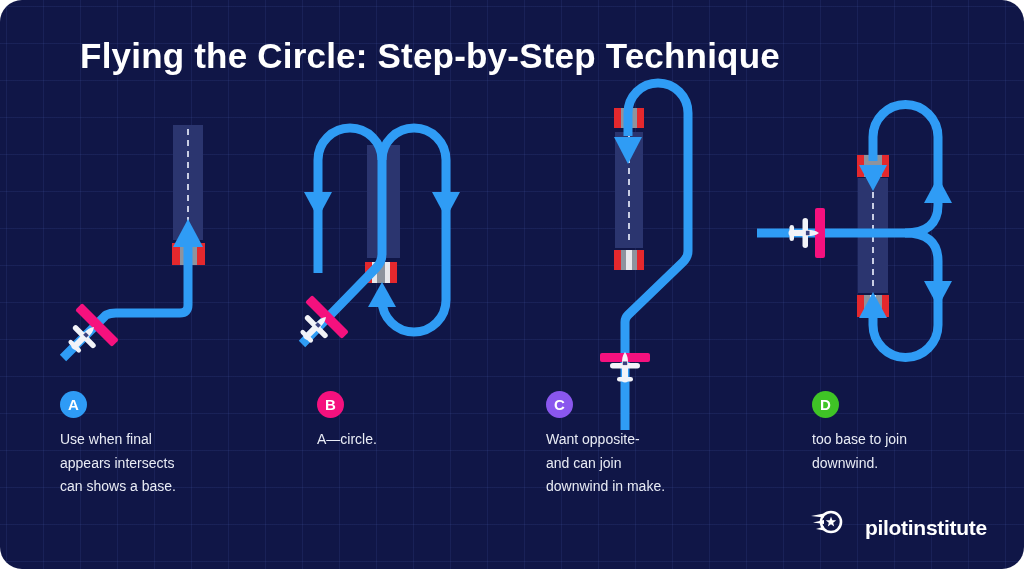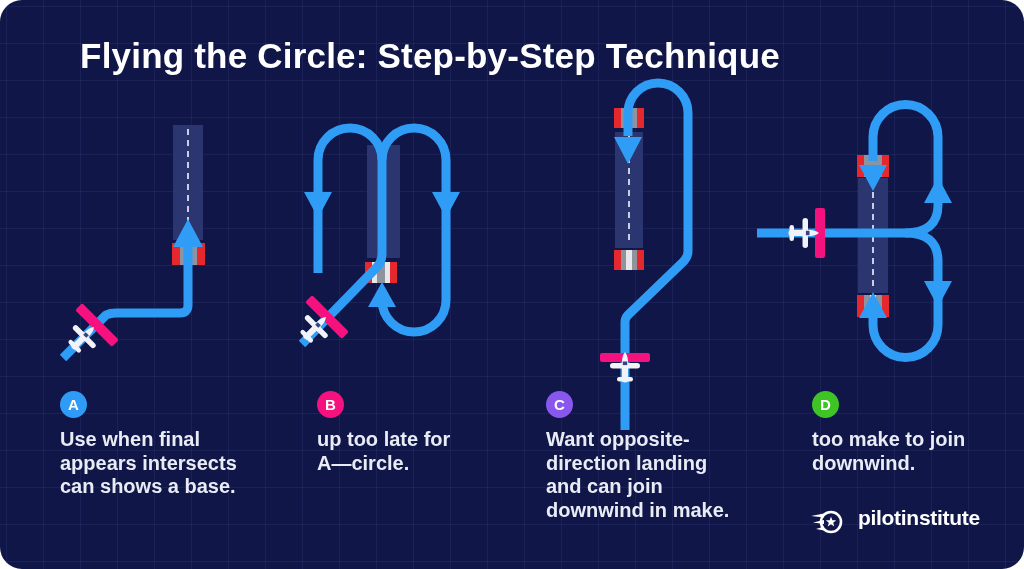--- a/index.html
+++ b/index.html
@@ -14,22 +14,22 @@
     font-size:35px;font-weight:700;letter-spacing:.2px;}
   .diagram{position:absolute;}
   .d-a{left:40px;top:100px;}
   .d-b{left:290px;top:118px;}
   .d-c{left:530px;top:78px;}
   .d-d{left:745px;top:95px;}
   .step{position:absolute;top:391px;}
   .s-a{left:60px;} .s-b{left:317px;} .s-c{left:546px;} .s-d{left:812px;}
   .badge{width:27px;height:27px;border-radius:50%;display:flex;align-items:center;justify-content:center;
     color:#fff;font-weight:700;font-size:15px;}
-  .lines{margin-top:10px;color:#E9ECF5;font-size:20px;line-height:23.5px;font-weight:700;}
-  .logo{position:absolute;left:809px;top:506px;display:flex;align-items:flex-start;gap:13px;}
+  .lines{margin-top:10px;color:#E9ECF5;font-size:14px;line-height:23.5px;font-weight:400;}
+  .logo{position:absolute;left:809px;top:506px;display:flex;align-items:flex-end;gap:20px;}
   .logo-text{color:#ffffff;font-size:21px;font-weight:800;letter-spacing:-0.3px;}
   .fp{stroke:#2F9CF5;stroke-width:9;fill:none;stroke-linejoin:round;}
   .ah{fill:#2F9CF5;}
   .rwy{fill:#2B356F;}
   .cl{stroke:#C9CEE4;stroke-width:2;stroke-dasharray:6 5;}
   .red{fill:#E4282D;} .gry{fill:#8E939D;} .wht{fill:#E8E8EC;}
   .pink{fill:#F5117E;}
 </style>
 </head>
 <body>
@@ -138,39 +138,37 @@
     <div class="lines">
       <div>Use when final</div>
       <div>appears intersects</div>
       <div>can shows a base.</div>
     </div>
   </div>
 
   <div class="step s-b">
     <div class="badge" style="background: rgb(245, 17, 126);">B</div>
     <div class="lines">
-      <div>up too late for</div>
       <div>A—circle.</div>
     </div>
   </div>
 
   <div class="step s-c">
     <div class="badge" style="background: rgb(138, 87, 238);">C</div>
     <div class="lines">
       <div>Want opposite-</div>
-      <div>direction landing</div>
       <div>and can join</div>
       <div>downwind in make.</div>
     </div>
   </div>
 
   <div class="step s-d">
     <div class="badge" style="background: rgb(63, 196, 38);">D</div>
     <div class="lines">
-      <div>too make to join</div>
+      <div>too base to join</div>
       <div>downwind.</div>
     </div>
   </div>
 
   
   <div class="logo">
     <svg width="36" height="34" viewBox="0 0 36 34">
       <path d="M2,10 L15,7.5 L15,11.5 Z" fill="#ffffff"></path>
       <path d="M4,16.5 L15,14 L15,18 Z" fill="#ffffff"></path>
       <path d="M7,23 L15,20.5 L15,24.5 Z" fill="#ffffff"></path>

